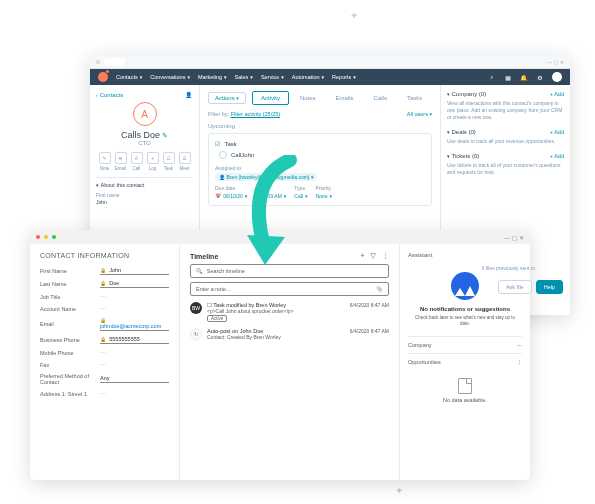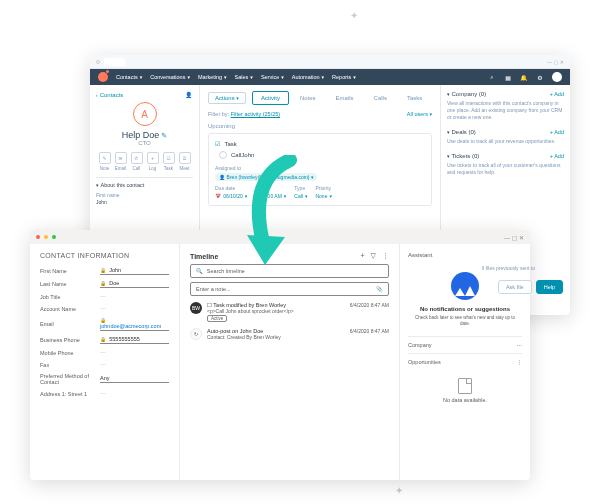--- a/index.html
+++ b/index.html
@@ -170,21 +170,21 @@
     </div>
   </div>
   <div class="hs-body">
     <div class="hs-left">
       <div class="hs-back">
           <span class="chev">‹</span> 
           <span>Contacts</span> 
           <span style="margin-left:auto">👤</span>
         </div>
       <div class="hs-contact-avatar">A</div>
-      <div class="hs-name"><span>Help Doe</span><span class="hs-edit">✎</span></div>
+      <div class="hs-name"><span>Calls Doe</span><span class="hs-edit">✎</span></div>
       <div class="hs-title">CTO</div>
       <div class="hs-actions">
         <div class="hs-act">
             <div class="hs-act-icon">✎</div>
             <span>Note</span>
           </div>
         <div class="hs-act">
             <div class="hs-act-icon">✉</div>
             <span>Email</span>
           </div>

